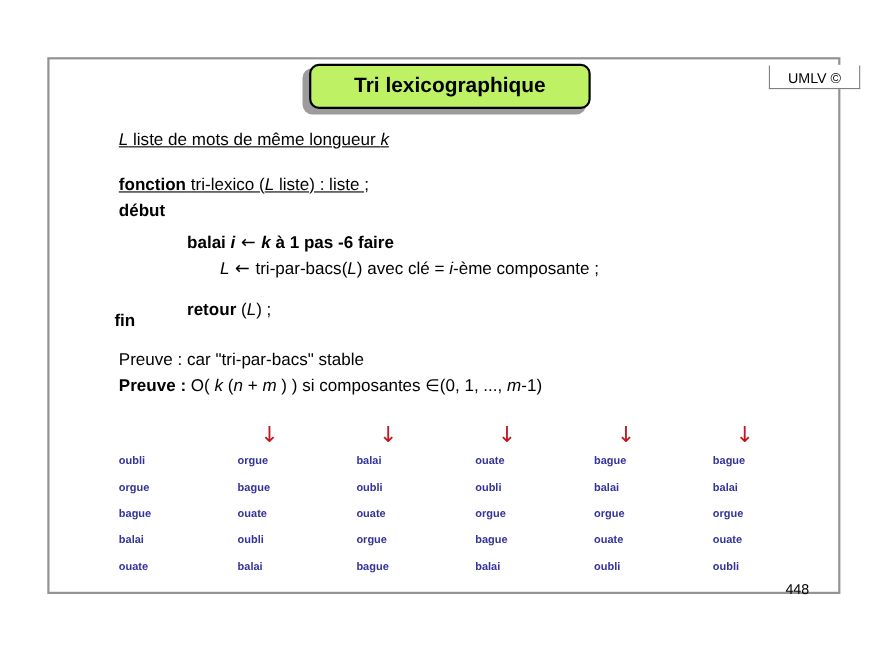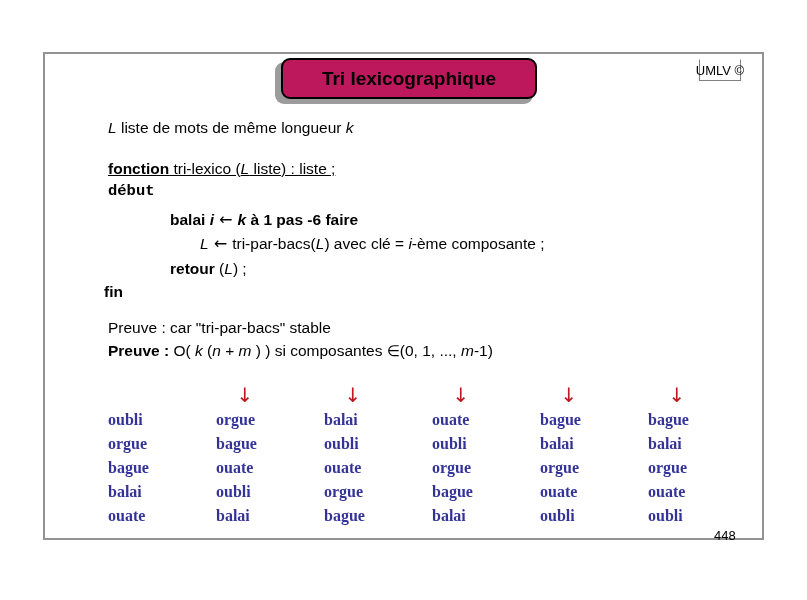--- a/index.html
+++ b/index.html
@@ -36,42 +36,42 @@
     height: 42px;
     background: #9c9c9c;
     border-radius: 9px;
   }
   #title-box {
     position: absolute;
     left: 281px;
     top: 58px;
     width: 256px;
     height: 41px;
-    background: #be185d;
+    background: #bef264;
     border: 2px solid #000000;
     border-radius: 9px;
     box-sizing: border-box;
     display: flex;
     align-items: center;
     justify-content: center;
   }
   #title-text {
     font-size: 19px;
     font-weight: bold;
     color: #000000;
     letter-spacing: 0px;
     white-space: nowrap;
   }
 
   
   #umlv-box {
     position: absolute;
     left: 699px;
     top: 59px;
-    width: 42px;
+    width: 83px;
     height: 22px;
     border-left: 1px solid #808080;
     border-right: 1px solid #808080;
     border-bottom: 1px solid #808080;
     border-top: 1px solid #ffffff;
     box-sizing: border-box;
     display: flex;
     align-items: center;
     justify-content: center;
     background: #ffffff;
@@ -86,26 +86,26 @@
   .txt {
     position: absolute;
     font-size: 15.5px;
     color: #000000;
     white-space: nowrap;
     line-height: 1;
   }
   .b { font-weight: bold; }
   .i { font-style: italic; }
 
-  #line-def      { left: 108px; top: 120px; }
+  #line-def      { left: 108px; top: 120px; text-decoration: underline; }
   #line-fonction { left: 108px; top: 161px; text-decoration: underline; }
-  #line-debut    { left: 108px; top: 184px; font-family: Liberation Mono, monospace; }
+  #line-debut    { left: 108px; top: 184px; }
   #line-pour     { left: 170px; top: 212px; }
   #line-affect   { left: 200px; top: 236px; }
-  #line-retour   { left: 170px; top: 261px; }
+  #line-retour   { left: 170px; top: 274px; }
   #line-fin      { left: 104px; top: 284px; }
   #line-preuve   { left: 108px; top: 320px; }
   #line-temps    { left: 108px; top: 343px; }
   .arrow-inline {
     font-family: "DejaVu Sans", sans-serif;
     font-size: 16px;
     font-weight: normal;
   }
   .elem-glyph {
     font-family: "DejaVu Sans", sans-serif;
@@ -130,22 +130,22 @@
     height: 24px;
     text-align: center;
     width: 58px;
     color: #c0171f;
     font-family: "DejaVu Sans", sans-serif;
     font-size: 20px;
     line-height: 22px;
   }
   .col-arrow.empty { visibility: hidden; }
   .word {
-    font-family: Liberation Serif, serif;
-    font-size: 16px;
+    font-family: Liberation Sans, sans-serif;
+    font-size: 10px;
     font-weight: bold;
     color: #333399;
     line-height: 24px;
     white-space: pre;
   }
 
   
   #page-number {
     position: absolute;
     left: 714px;

